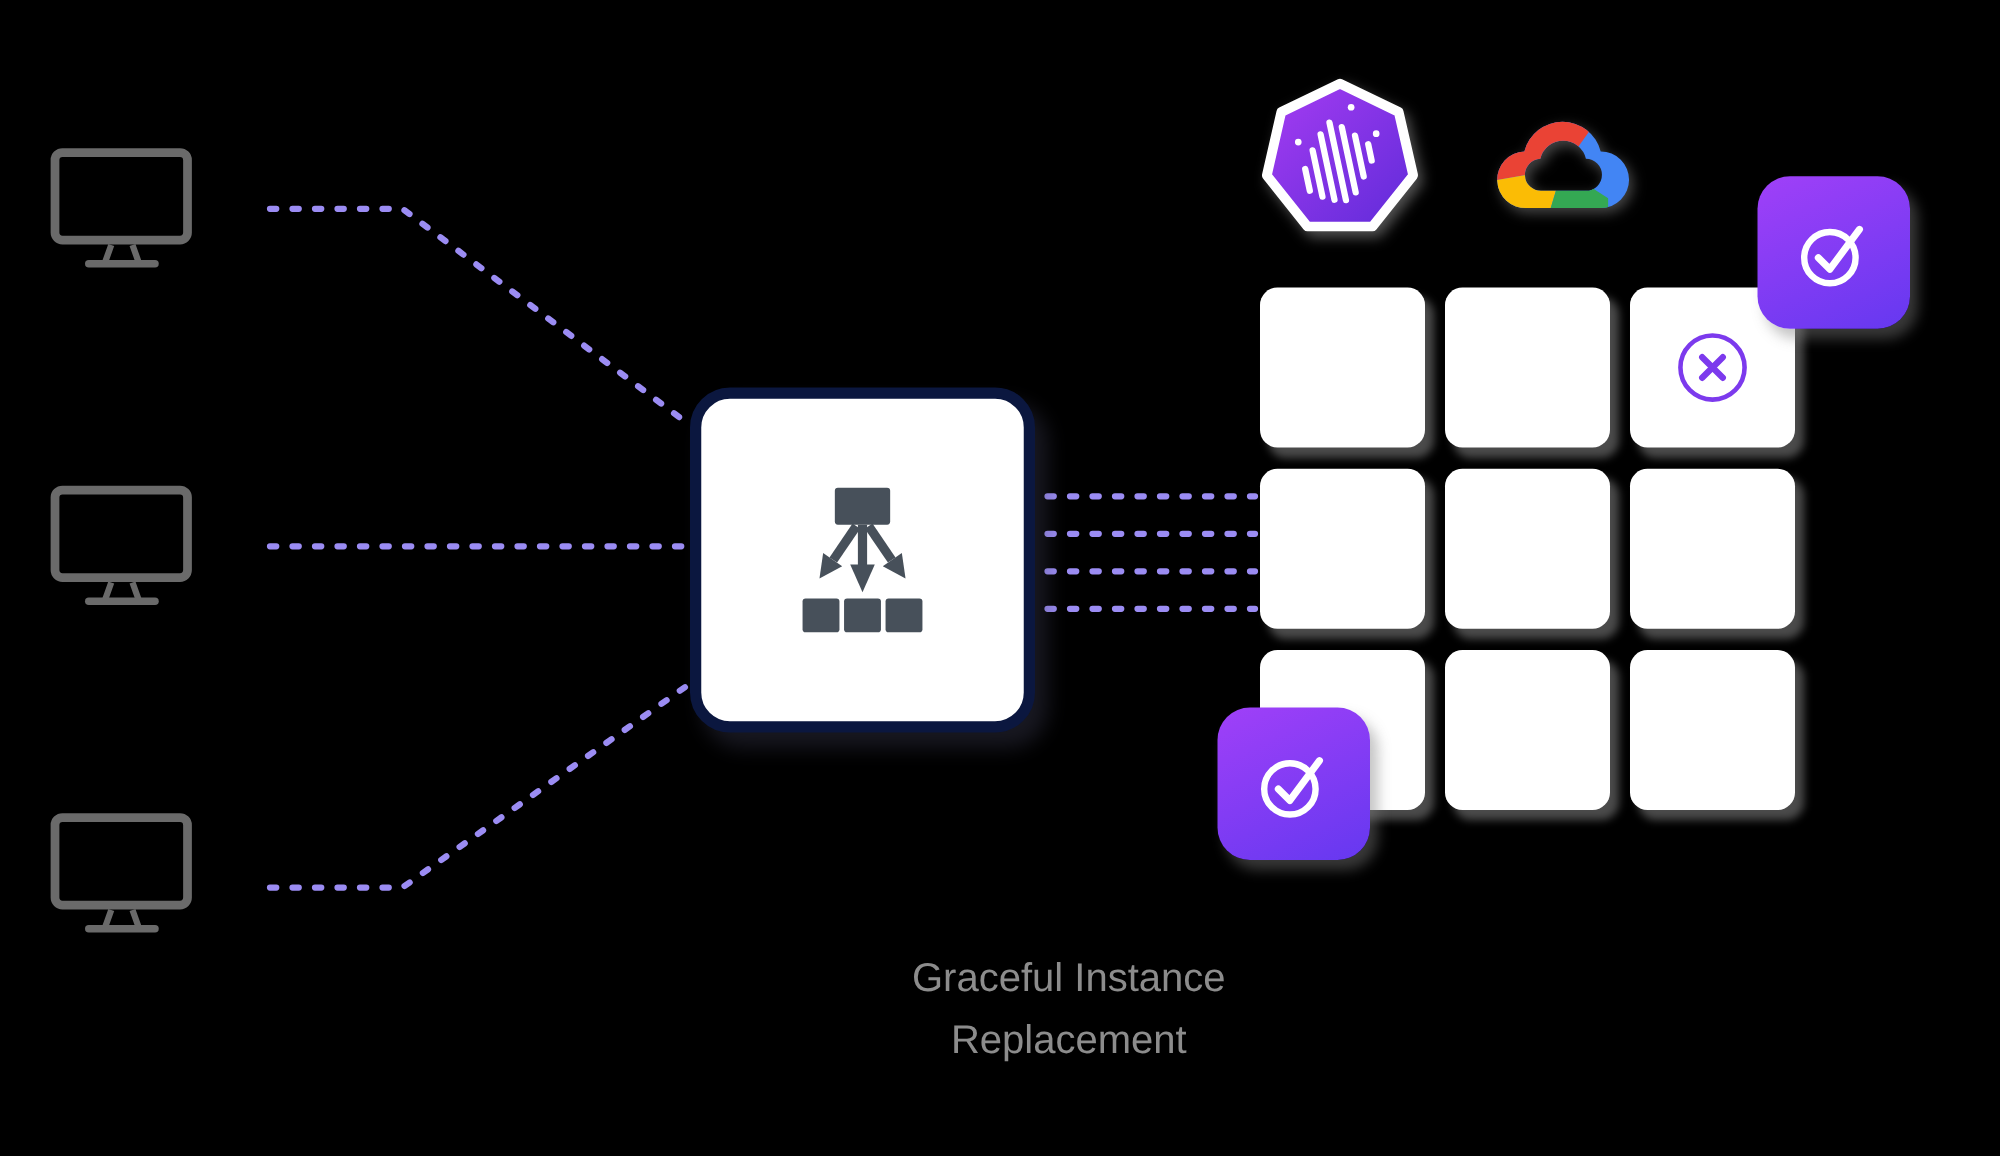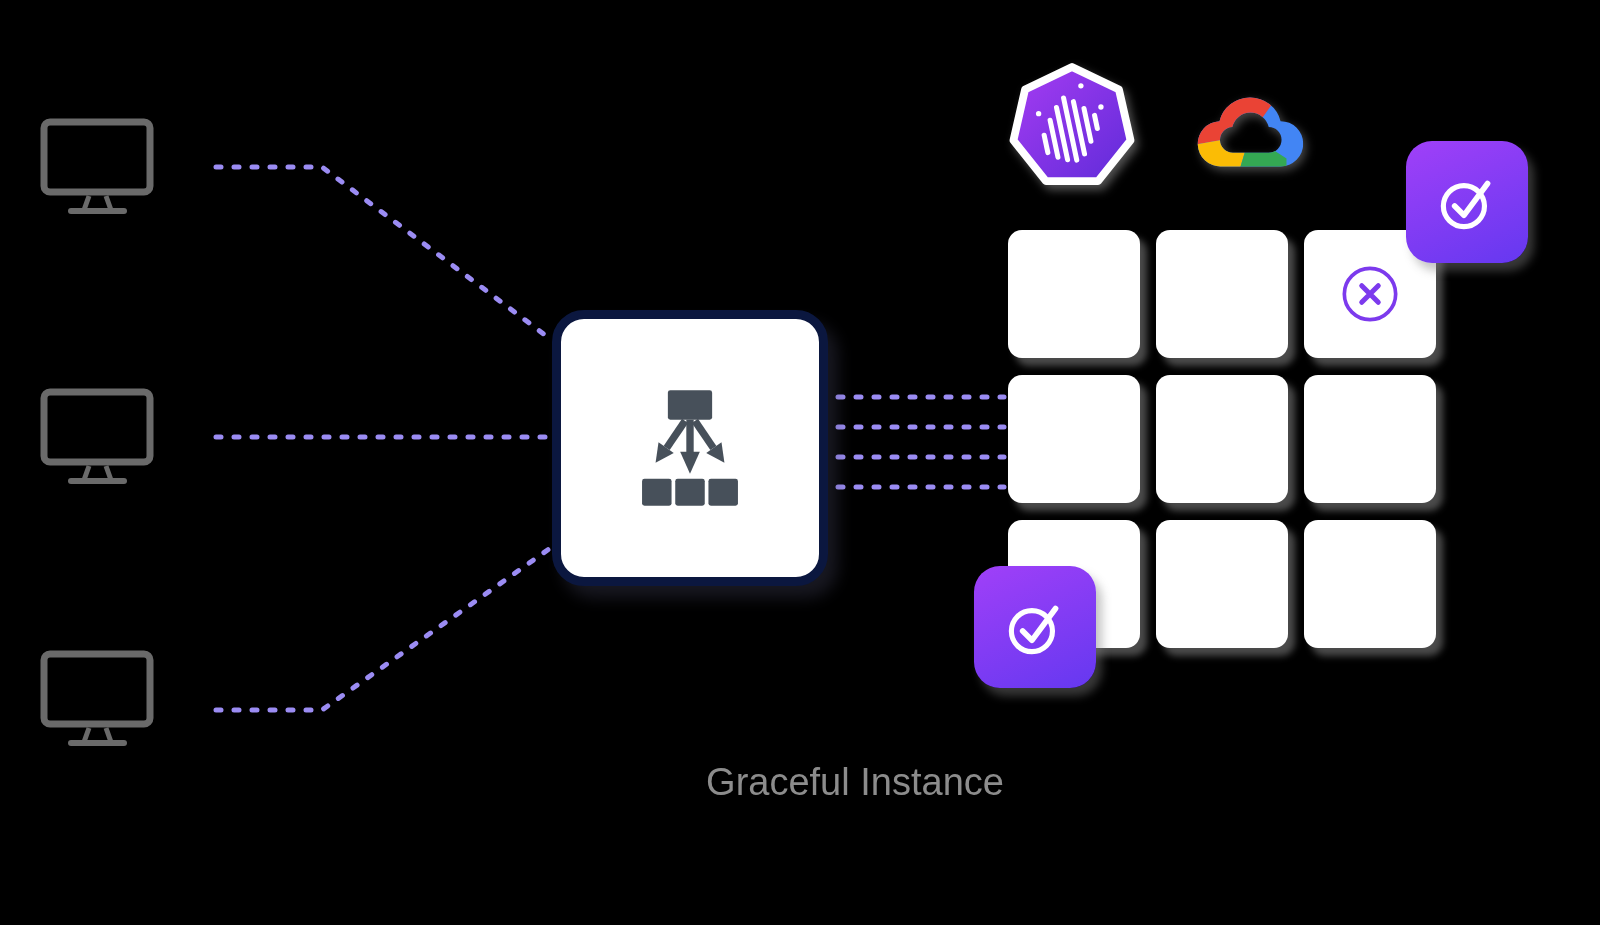--- a/index.html
+++ b/index.html
@@ -81,21 +81,21 @@
                filter: drop-shadow(4px 5px 5px rgba(150,150,150,0.55)); }
   .logo-gcp { left: 1182px; top: 74px; width: 138px; height: 112px;
               filter: drop-shadow(3px 4px 5px rgba(140,140,140,0.5)); }
 
   
   .caption {
     position: absolute;
     left: 540px; top: 758px; width: 630px;
     text-align: center;
     color: var(--caption-text, #8c8c8c);
-    font-size: 38px;
+    font-size: 32px;
     line-height: 49px;
     font-weight: 400;
   }
 </style>
 </head>
 <body>
 
 <div class="stage">
 
   <svg class="connectors" viewBox="0 0 1600 925" xmlns="http://www.w3.org/2000/svg">
@@ -211,15 +211,16 @@
         <rect x="0" y="0" width="140" height="110" fill="#4285f4"></rect>
         <polygon points="69,60 112,0 0,0 0,72" fill="#ea4335"></polygon>
         <polygon points="69,60 0,72 0,110 54,110" fill="#fbbc05"></polygon>
         <polygon points="69,60 54,110 106,110 106,84" fill="#34a853"></polygon>
       </g>
     </svg>
   </div>
 
   <div class="caption">
     <div>Graceful Instance</div>
+    <div>Replacement</div>
   </div>
 
 </div>
 
 </body></html>

